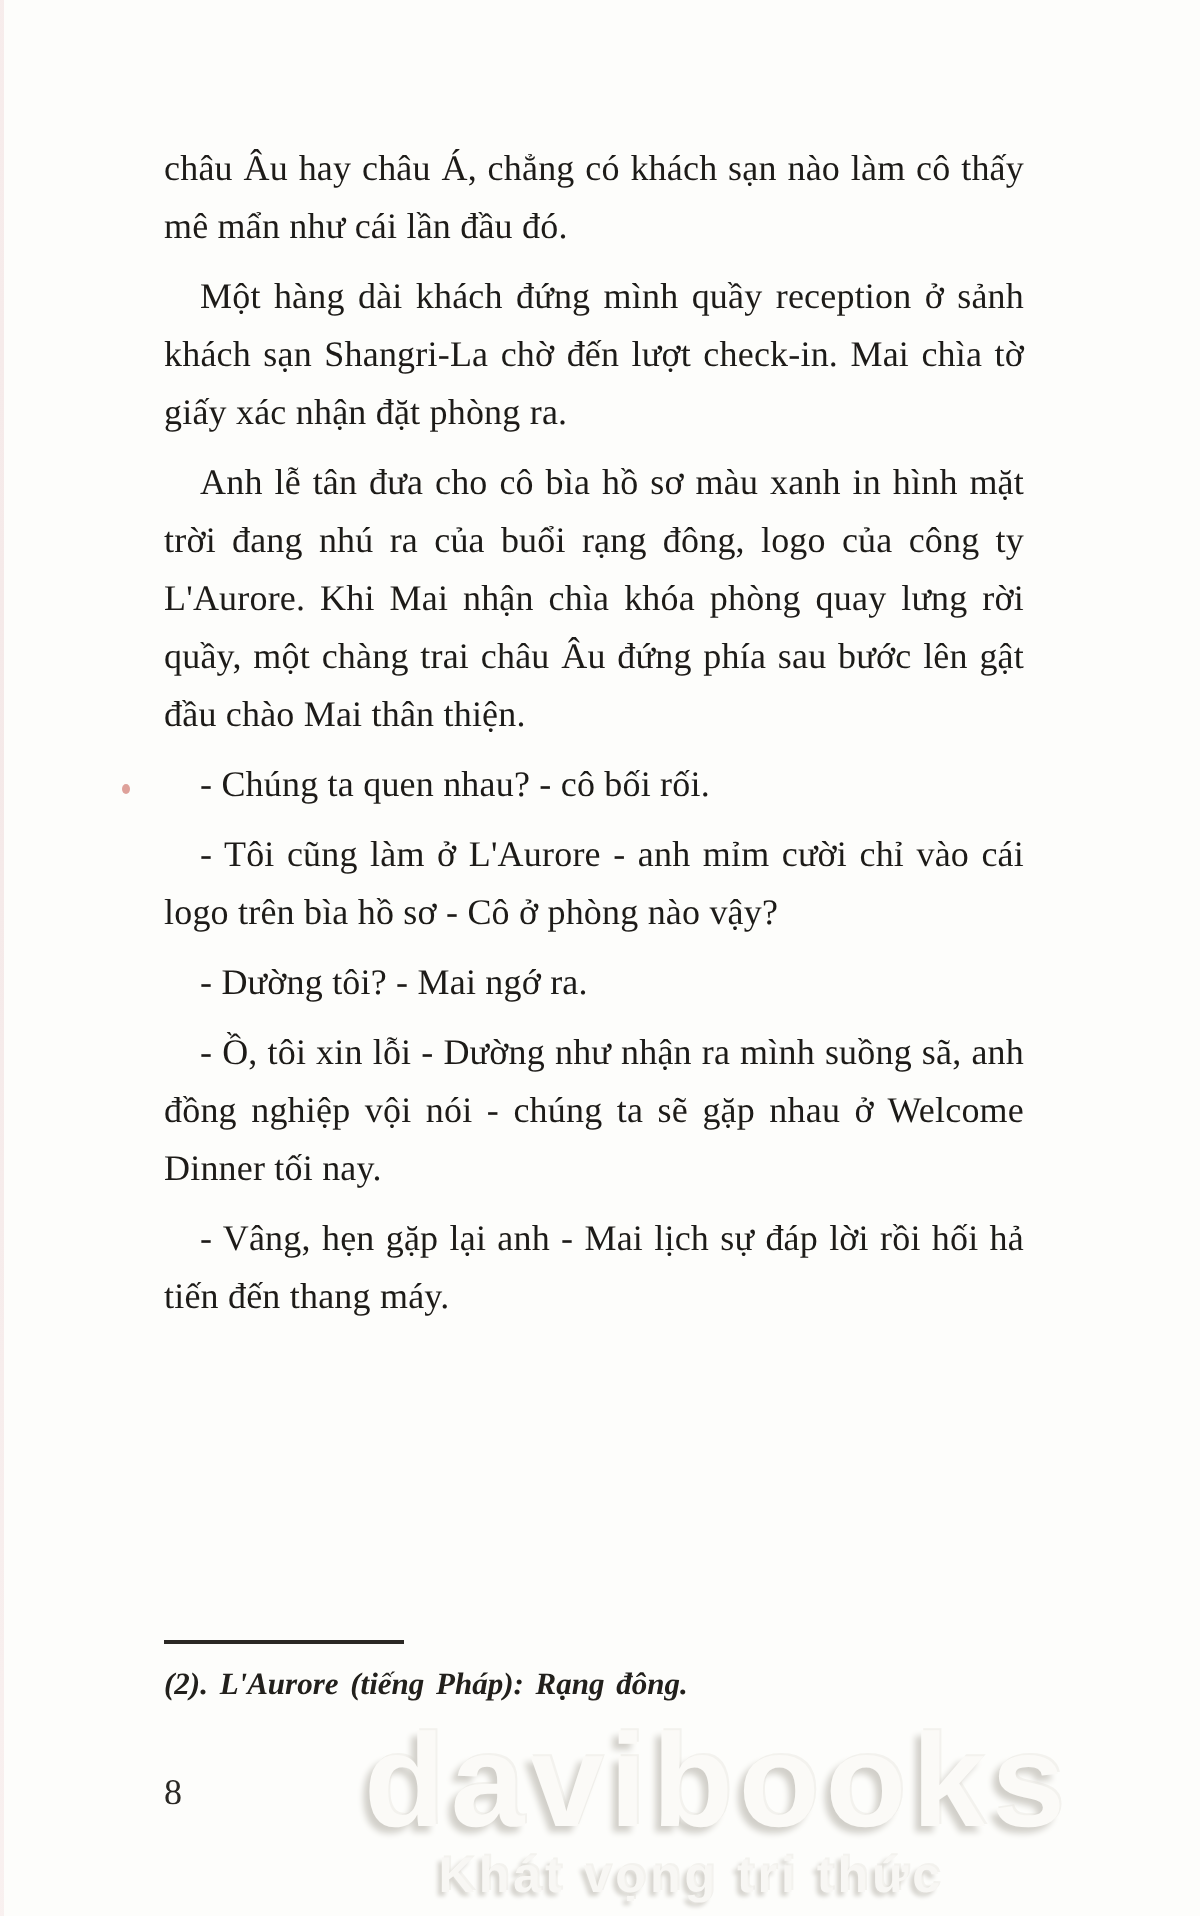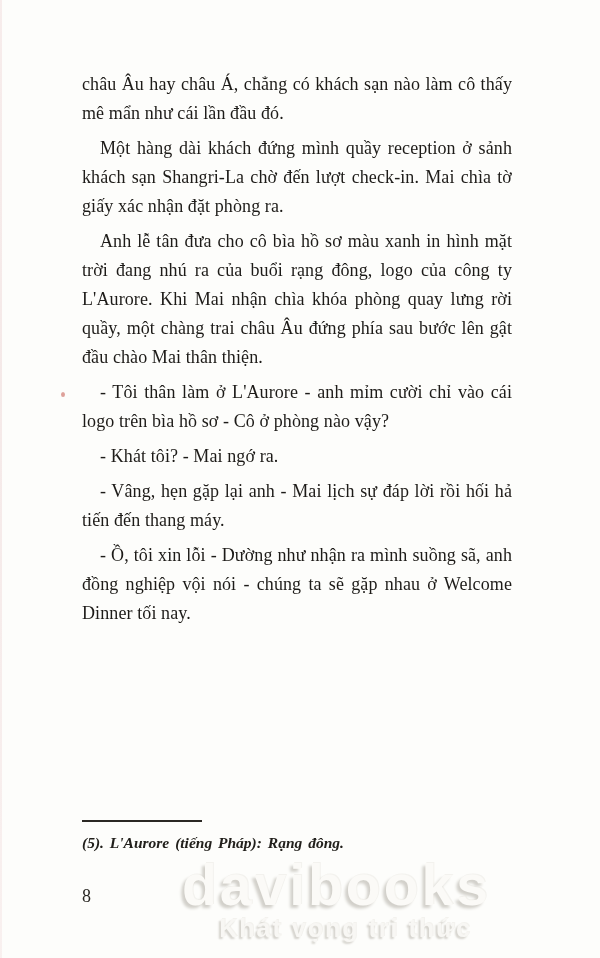--- a/index.html
+++ b/index.html
@@ -79,21 +79,21 @@
   .watermark {
     position: absolute;
     left: 182px;
     top: 852px;
     width: 296px;
     font-family: "Liberation Sans", "DejaVu Sans", sans-serif;
     pointer-events: none;
     user-select: none;
   }
   .wm-brand {
-    font-size: 57px;
+    font-size: 66px;
     font-weight: bold;
     letter-spacing: 3px;
     text-align: right;
     color: #fbfaf7;
     text-shadow: -3px 3px 3px #d2d0ca, 1px -1px 0 #f3f2ee;
   }
   .wm-tagline {
     font-size: 25px;
     font-weight: bold;
     letter-spacing: 2px;
@@ -107,29 +107,30 @@
 </head>
 <body>
 
 <div class="page-edge-left"></div>
 <div class="scan-artifact"></div>
 
 <div class="text-block">
   <p class="para">châu Âu hay châu Á, chẳng có khách sạn nào làm cô thấy mê mẩn như cái lần đầu đó.</p>
   <p class="para indent">Một hàng dài khách đứng mình quầy reception ở sảnh khách sạn Shangri-La chờ đến lượt check-in. Mai chìa tờ giấy xác nhận đặt phòng ra.</p>
   <p class="para indent">Anh lễ tân đưa cho cô bìa hồ sơ màu xanh in hình mặt trời đang nhú ra của buổi rạng đông, logo của công ty L'Aurore. Khi Mai nhận chìa khóa phòng quay lưng rời quầy, một chàng trai châu Âu đứng phía sau bước lên gật đầu chào Mai thân thiện.</p>
-  <p class="para indent">- Tôi thân làm ở L'Aurore - anh mỉm cười chỉ vào cái logo trên bìa hồ sơ - Cô ở phòng nào vậy?</p>
-  <p class="para indent">- Khát tôi? - Mai ngớ ra.</p>
+  <p class="para indent">- Chúng ta quen nhau? - cô bối rối.</p>
+  <p class="para indent">- Tôi cũng làm ở L'Aurore - anh mỉm cười chỉ vào cái logo trên bìa hồ sơ - Cô ở phòng nào vậy?</p>
+  <p class="para indent">- Dường tôi? - Mai ngớ ra.</p>
+  <p class="para indent">- Ồ, tôi xin lỗi - Dường như nhận ra mình suồng sã, anh đồng nghiệp vội nói - chúng ta sẽ gặp nhau ở Welcome Dinner tối nay.</p>
   <p class="para indent">- Vâng, hẹn gặp lại anh - Mai lịch sự đáp lời rồi hối hả tiến đến thang máy.</p>
-  <p class="para indent">- Ồ, tôi xin lỗi - Dường như nhận ra mình suồng sã, anh đồng nghiệp vội nói - chúng ta sẽ gặp nhau ở Welcome Dinner tối nay.</p>
 </div>
 
 <div class="footnote">
   <div class="footnote-rule"></div>
-  <div class="footnote-text">(5). L'Aurore (tiếng Pháp): Rạng đông.</div>
+  <div class="footnote-text">(2). L'Aurore (tiếng Pháp): Rạng đông.</div>
 </div>
 
 <div class="page-number">8</div>
 
 <div class="watermark">
   <div class="wm-brand">davibooks</div>
   <div class="wm-tagline">Khát vọng tri thức</div>
 </div>
 
 </body></html>

